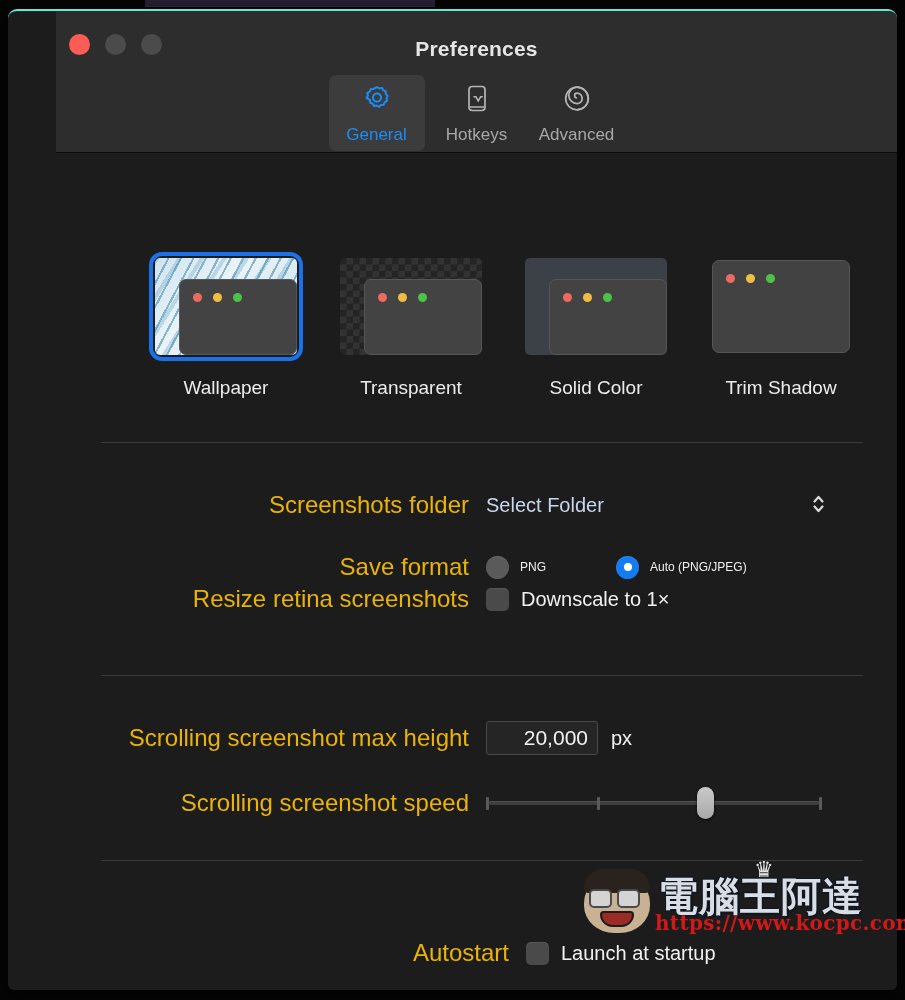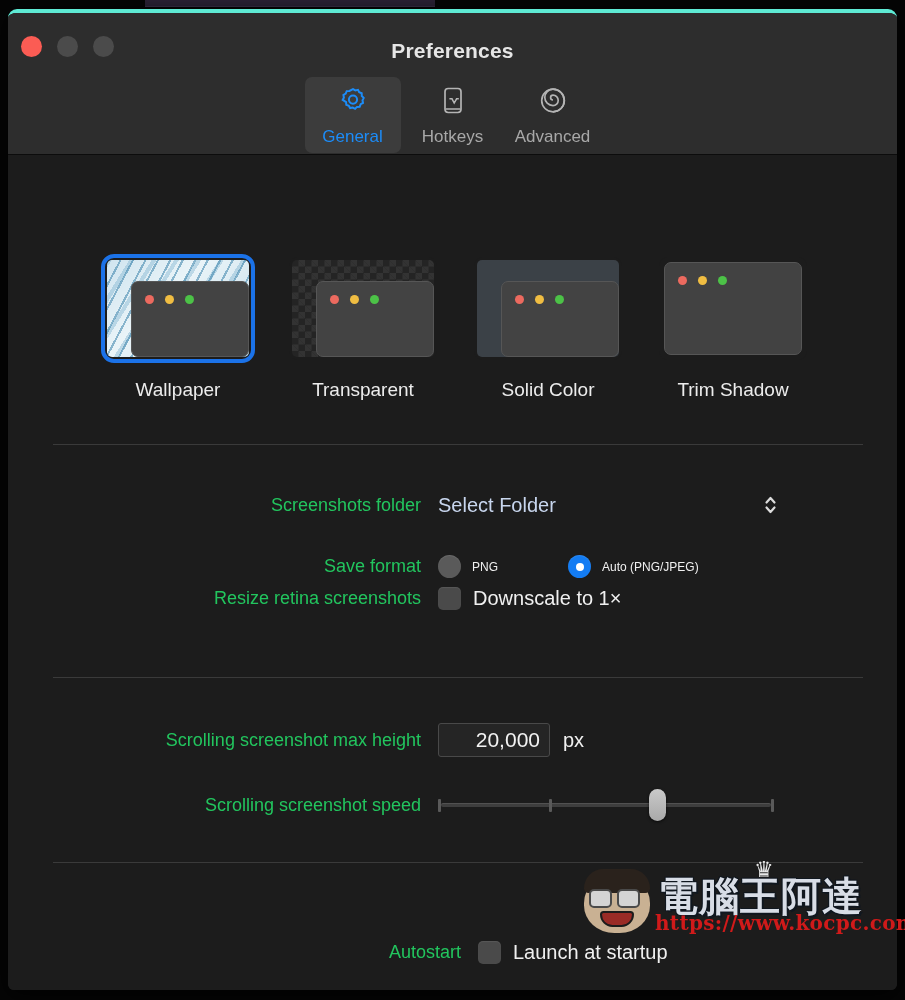--- a/index.html
+++ b/index.html
@@ -28,21 +28,22 @@
 
   
   #window {
     position: absolute;
     left: 8px; top: 9px;
     width: 889px; height: 981px;
     background: #1c1c1c;
     border-radius: 9px 9px 6px 6px;
     box-shadow: 0 5px 22px rgba(0,0,0,0.85), 0 1px 0 rgba(255,255,255,0.07) inset;
     overflow: hidden;
-    border-top: 4px solid #5eead4;
+    border-top: 2px solid #5eead4;
+    padding-left: 48px;
   }
 
   
   #titlebar {
     position: relative;
     height: 142px;
     background: #2d2d2d;
     border-bottom: 1px solid #0c0c0c;
   }
   #traffic-lights {
@@ -191,22 +192,22 @@
   .row {
     position: absolute;
     left: 0; right: 0;
     display: flex;
     align-items: center;
   }
   .row-label {
     width: 430px;
     text-align: right;
     padding-right: 17px;
-    font-size: 18px;
-    color: #22c55e;
+    font-size: 24px;
+    color: #eab308;
     white-space: nowrap;
   }
   .row-control { display: flex; align-items: center; }
 
   
   #folder-popup {
     width: 340px;
     display: flex;
     align-items: center;
     justify-content: space-between;

